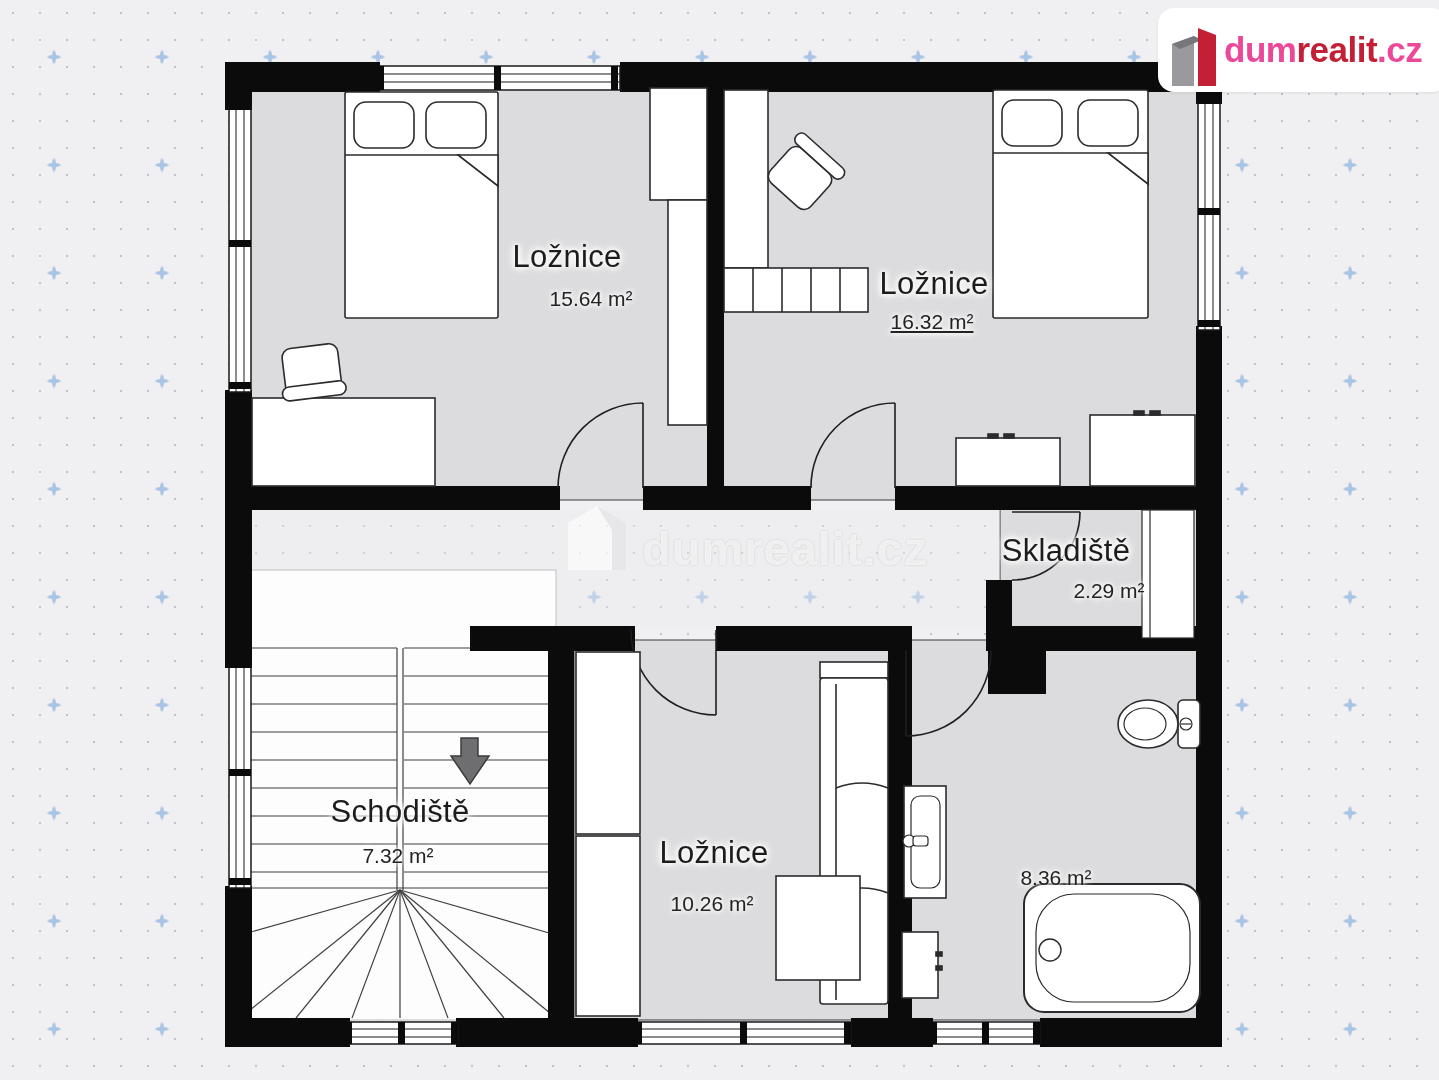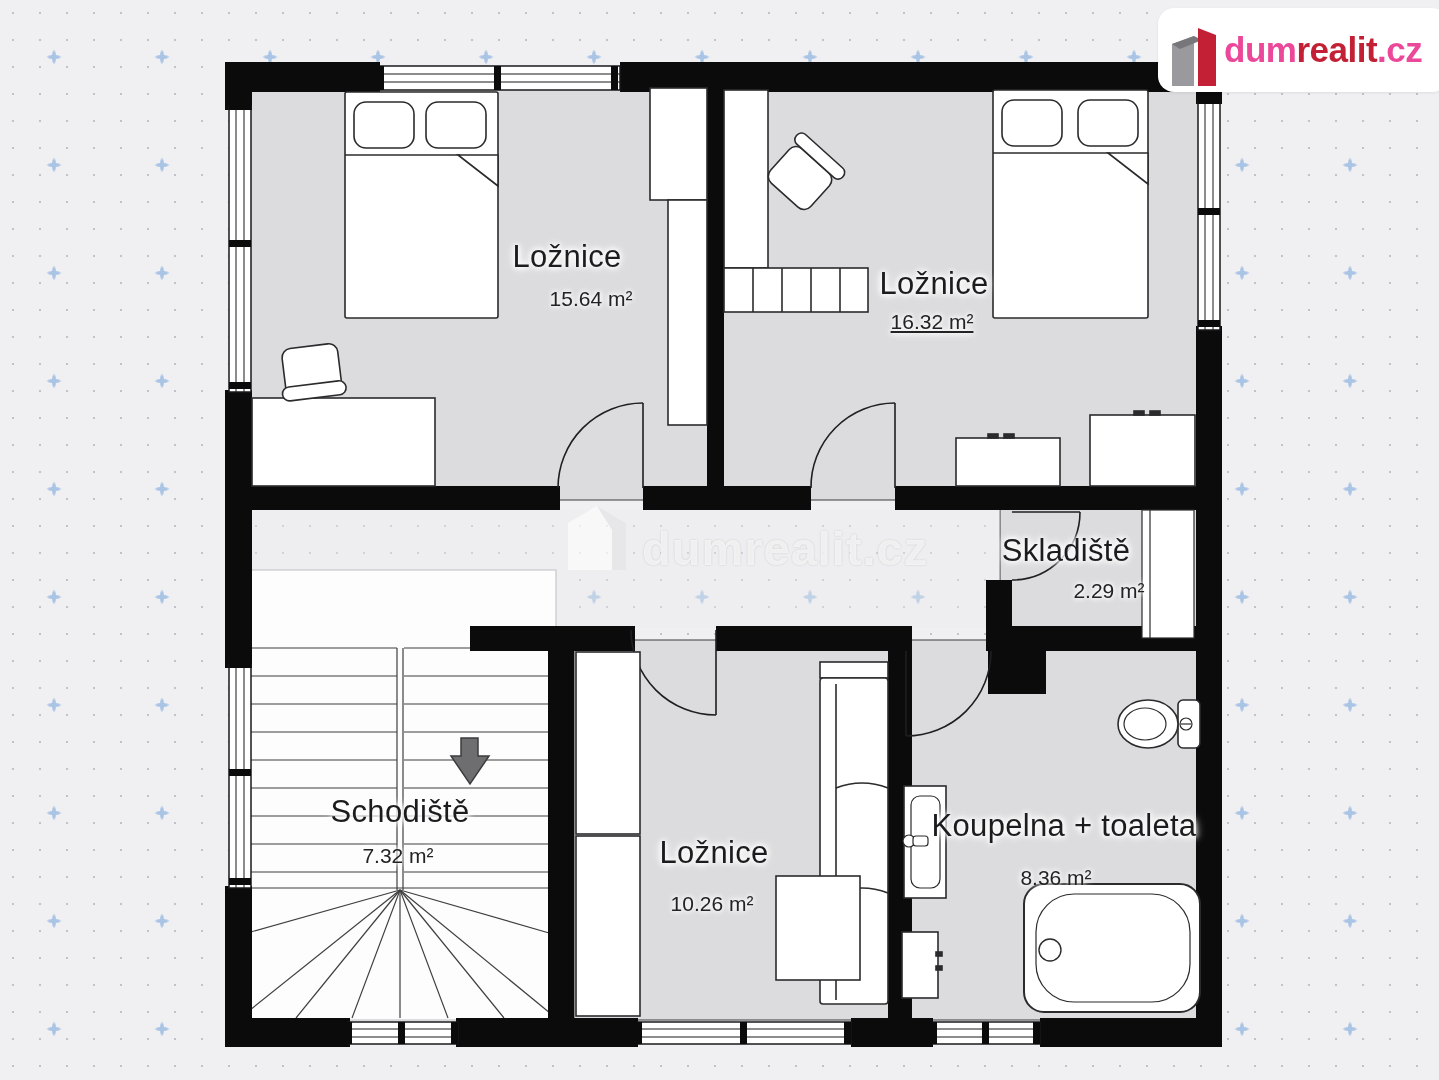--- a/index.html
+++ b/index.html
@@ -321,21 +321,20 @@
 
 <div class="room-label" style="left:1066px;top:551px;">Skladiště</div>
 <div class="room-area" style="left:1109px;top:591px;">2.29 m²</div>
 
 <div class="room-label" style="left:400px;top:812px;">Schodiště</div>
 <div class="room-area" style="left:398px;top:856px;">7.32 m²</div>
 
 <div class="room-label" style="left:714px;top:853px;">Ložnice</div>
 <div class="room-area" style="left:712px;top:888px;margin-top:16px;">10.26 m²</div>
 
-<div class="room-label wrap" style="left:1064px;top:826px;">Koupelna + toaleta</div>
 <div class="room-area" style="left:1056px;top:878px;">8.36 m²</div>
 
 <div id="watermark">dumrealit.cz</div>
 
 <div id="logo-card">
   <svg width="60" height="70" viewBox="0 0 60 70" style="position:absolute;left:8px;top:8px;">
     <polygon points="6,28 28,20 28,70 6,70" fill="#9a9a9e"></polygon>
     <polygon points="6,28 28,20 36,24 14,33" fill="#77777b"></polygon>
     <polygon points="32,12 50,19 50,70 32,70" fill="#c32036"></polygon>
   </svg>

